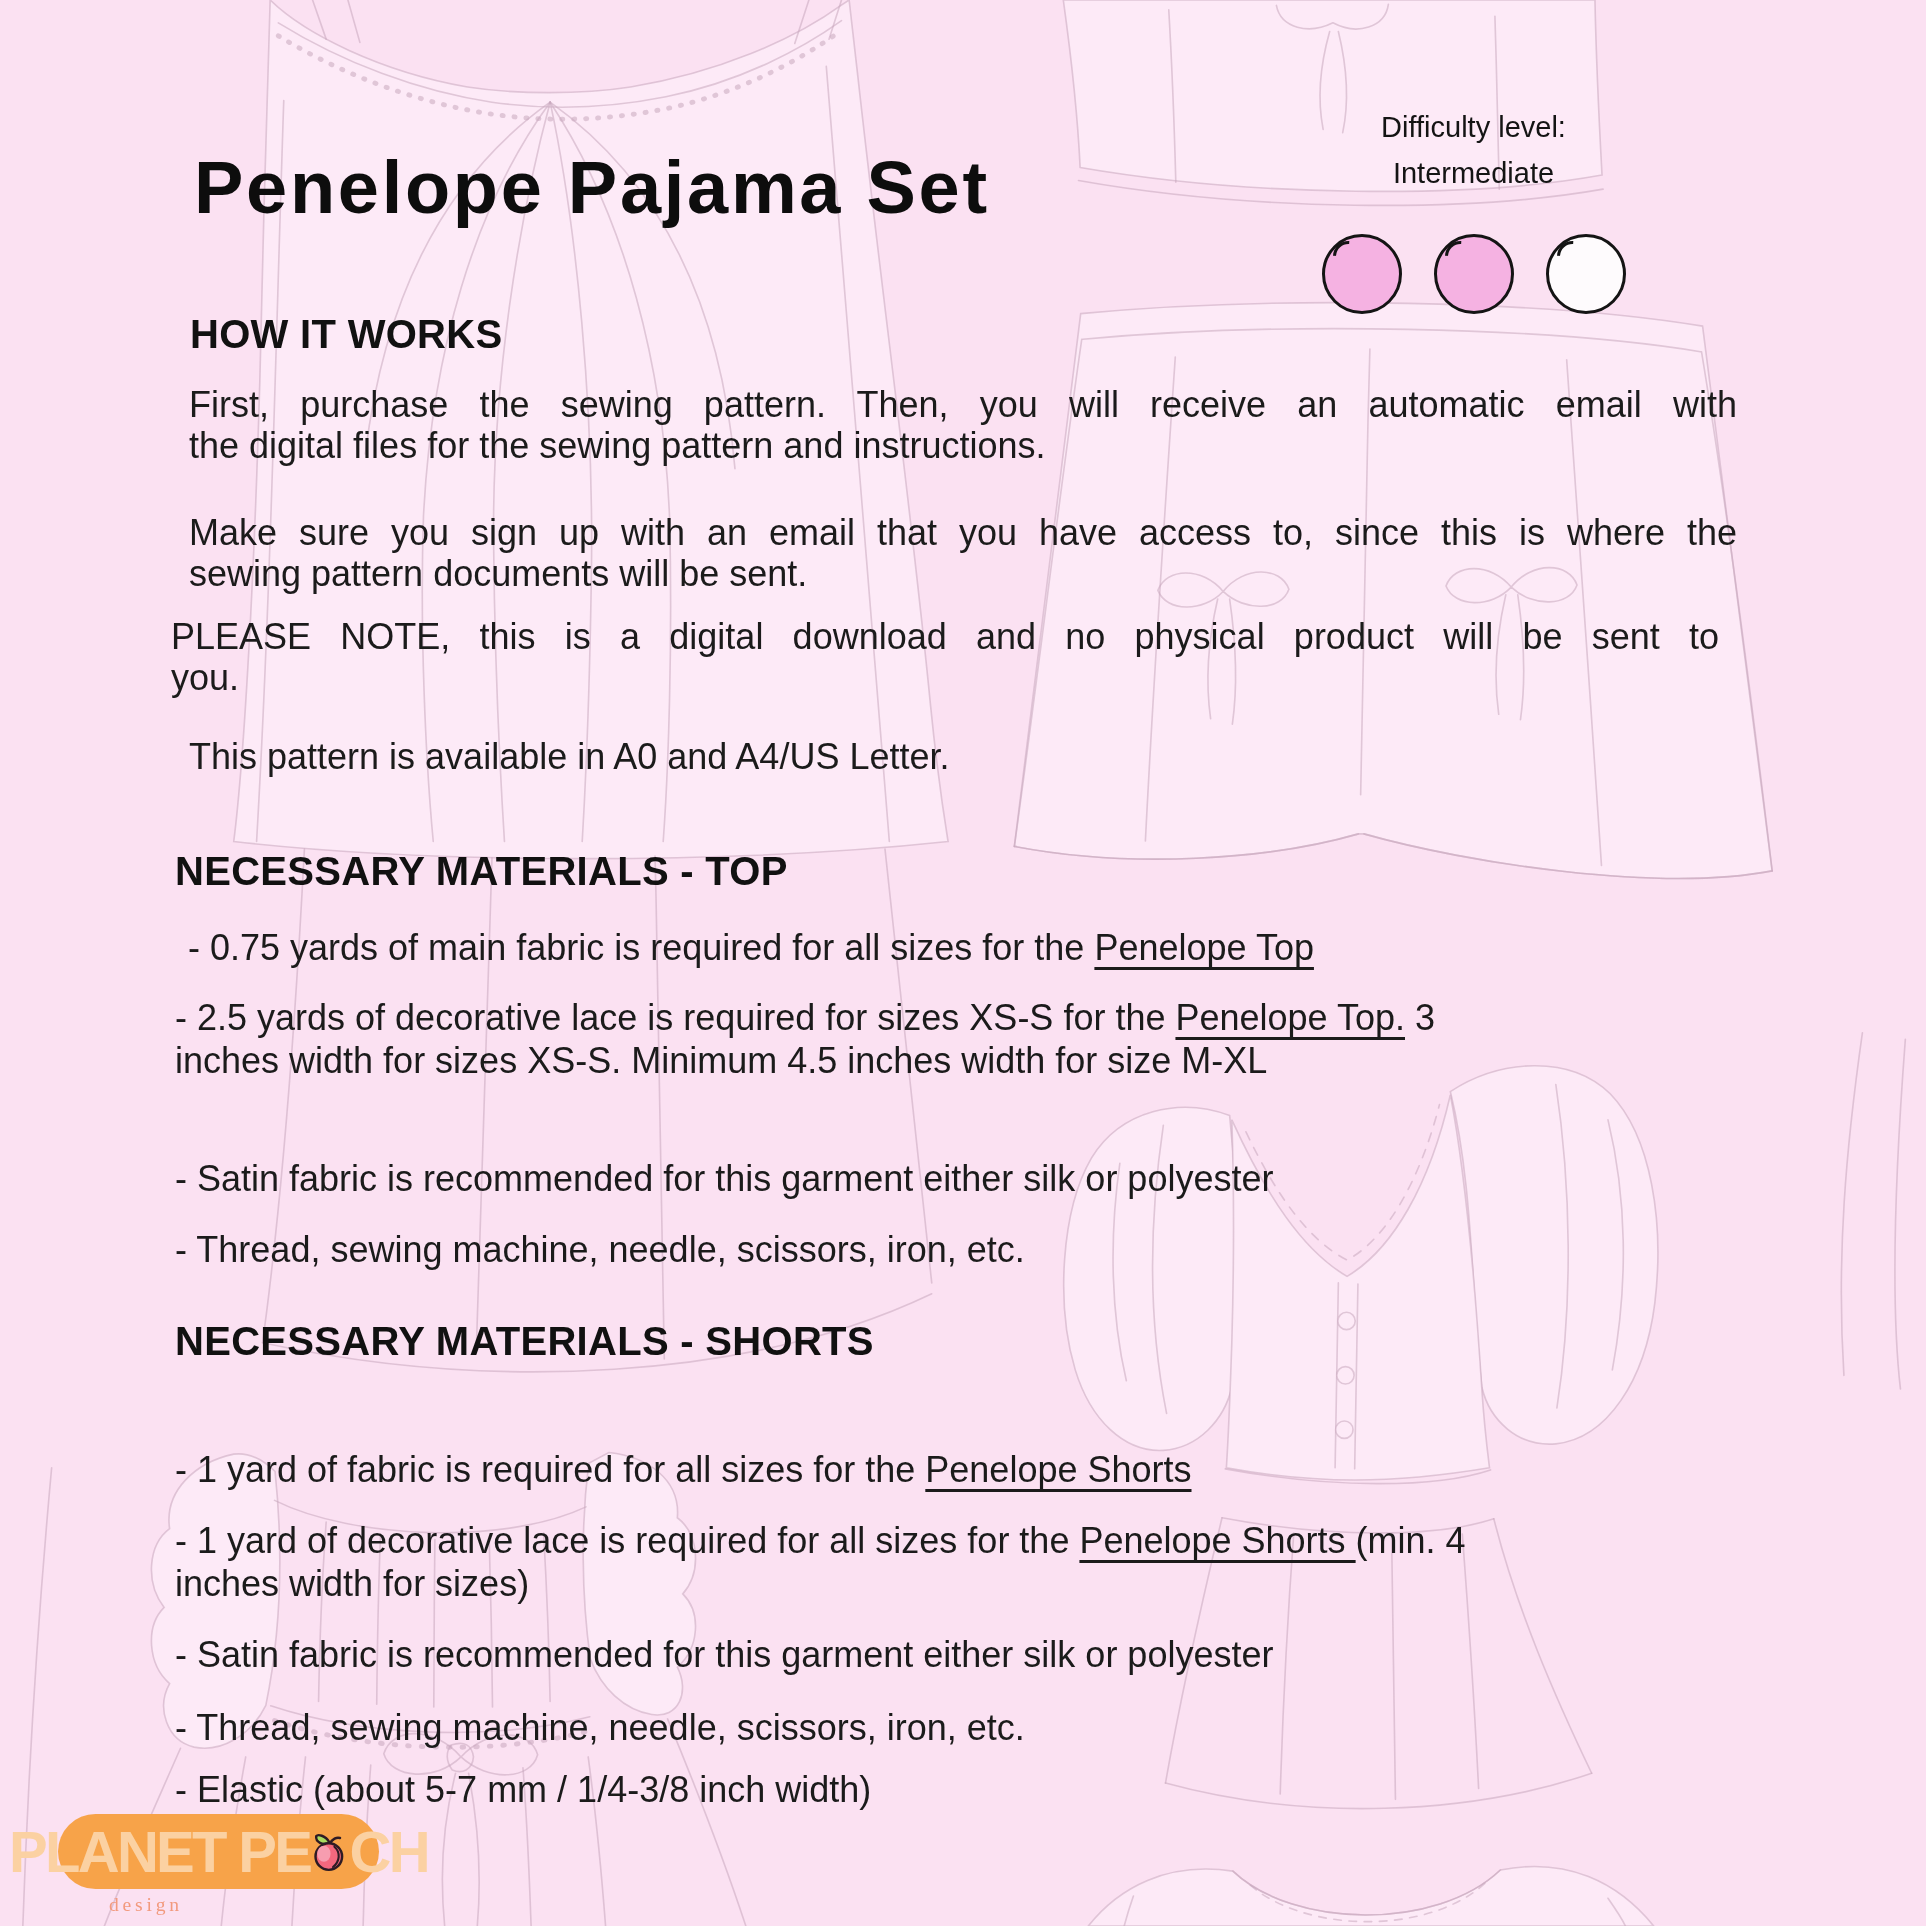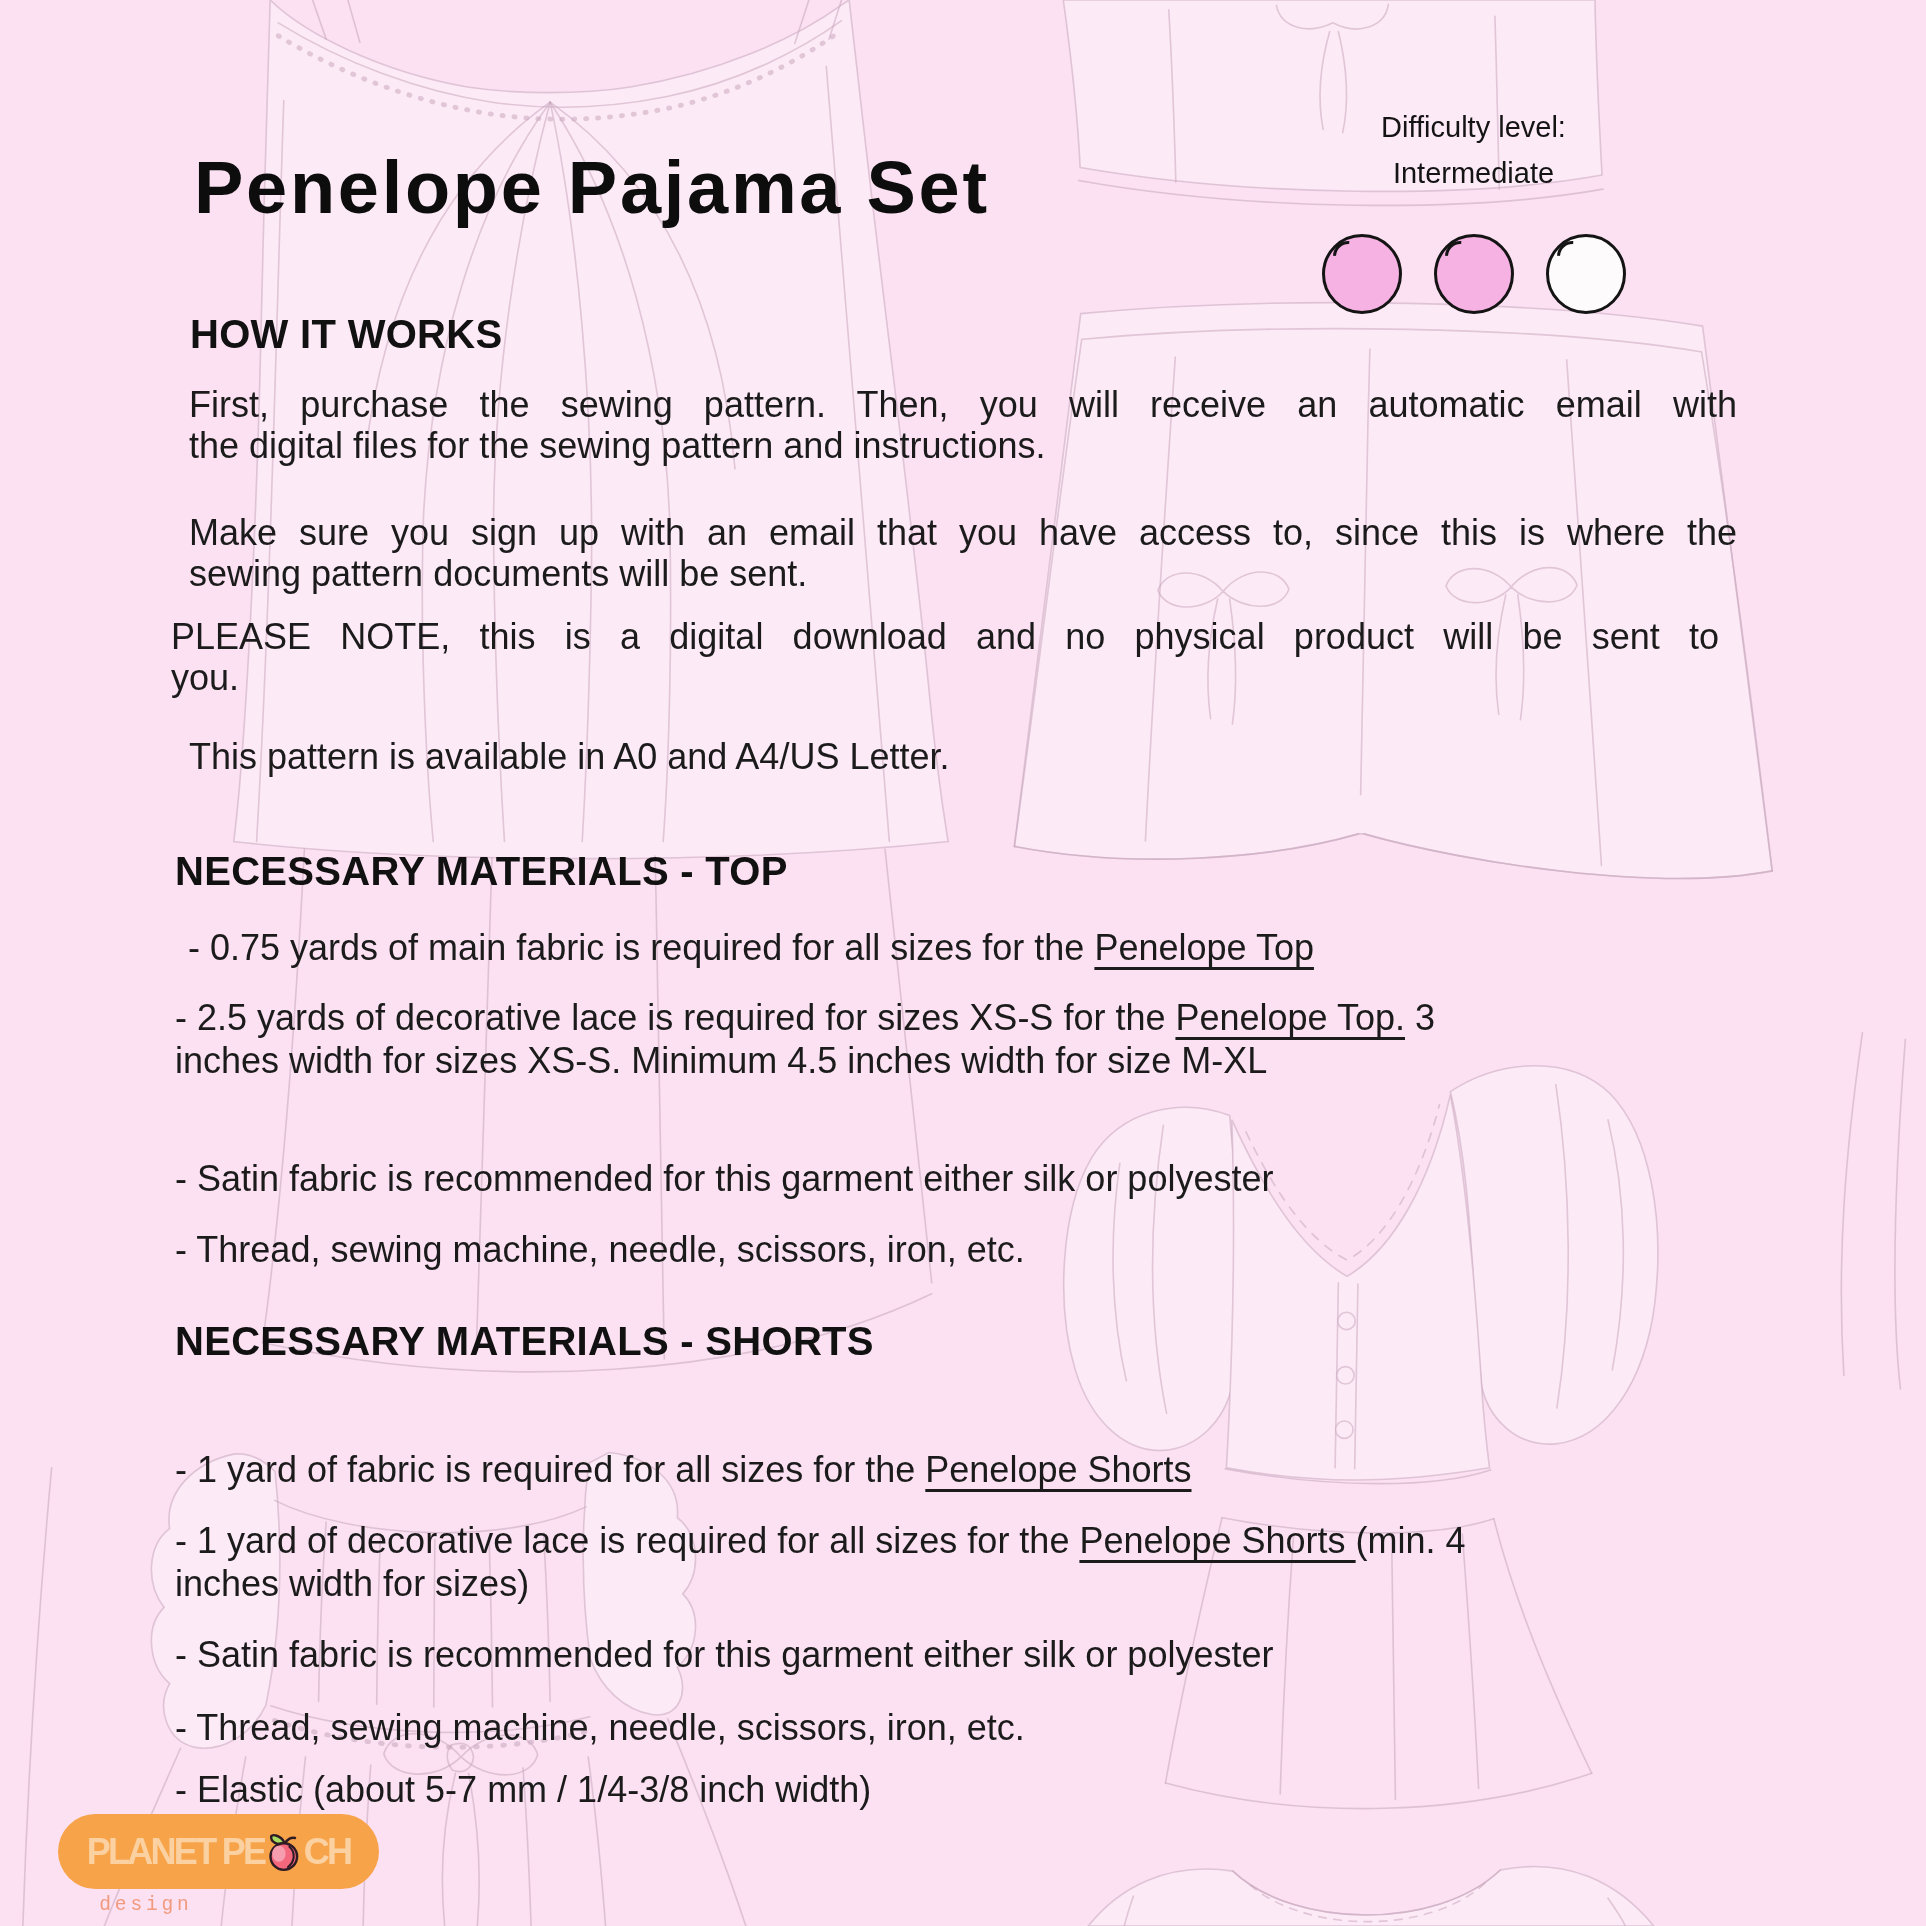--- a/index.html
+++ b/index.html
@@ -37,27 +37,27 @@
   .para .tl{text-align:justify;text-align-last:justify;}
   .para .tl:last-child{text-align-last:left;}
   .bullet .tl{text-align:left;}
   .tl u{text-decoration-thickness:2.7px;text-underline-offset:7px;}
   .logo-blob{
     position:absolute;z-index:2;left:58px;top:1814px;width:321px;height:75px;
     background:#f7a349;border-radius:39px;
     display:flex;align-items:center;justify-content:center;
   }
   .logo-text{
-    font-weight:bold;font-size:36px;letter-spacing:-2.7px;color:#fbd1a2;
+    font-weight:bold;font-size:58px;letter-spacing:-2.7px;color:#fbd1a2;
     white-space:nowrap;display:flex;align-items:center;
   }
   .logo-text .peach{margin:0 2.2px;}
   .logo-sub{
     position:absolute;z-index:2;left:86px;top:1894px;width:120px;text-align:center;
-    font-family:Liberation Mono, monospace;font-size:19.6px;letter-spacing:3.8px;
+    font-family:Liberation Serif, serif;font-size:19.6px;letter-spacing:3.8px;
     color:#f29a7e;
   }
 </style>
 </head>
 <body>
 
 <div id="canvas">
 
   <svg id="sketches" width="1926" height="1926" viewBox="0 0 3543 3543">
     <g stroke="#c8a8be" stroke-opacity="0.55" stroke-width="3" fill="none" stroke-linecap="round">

